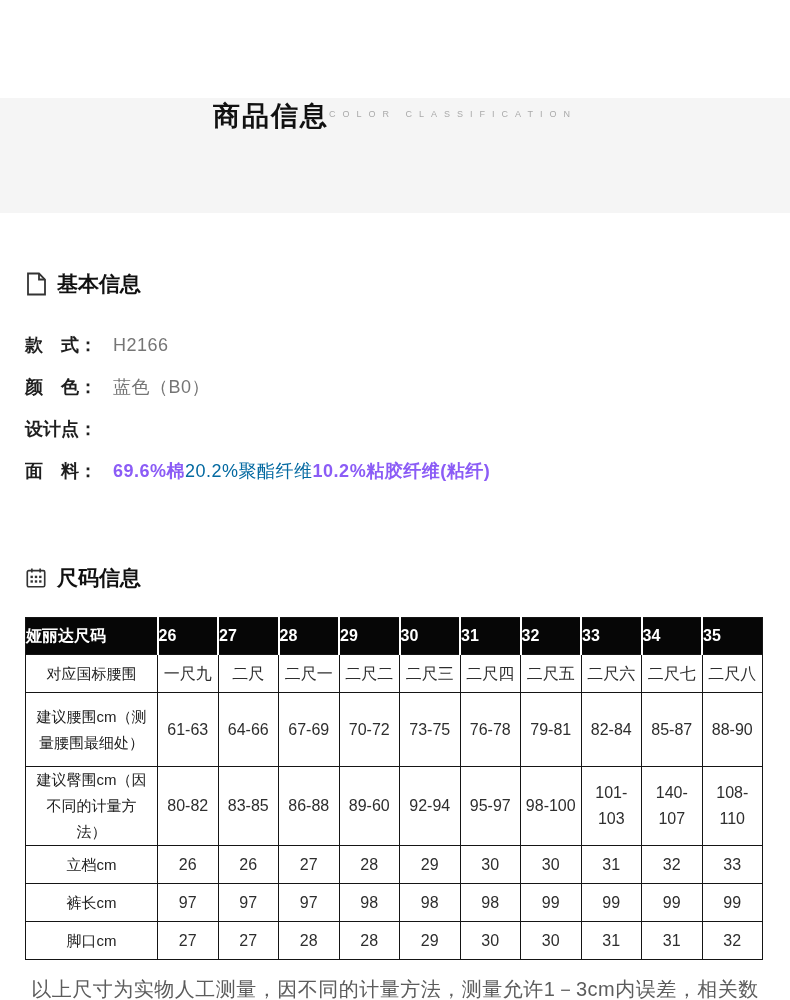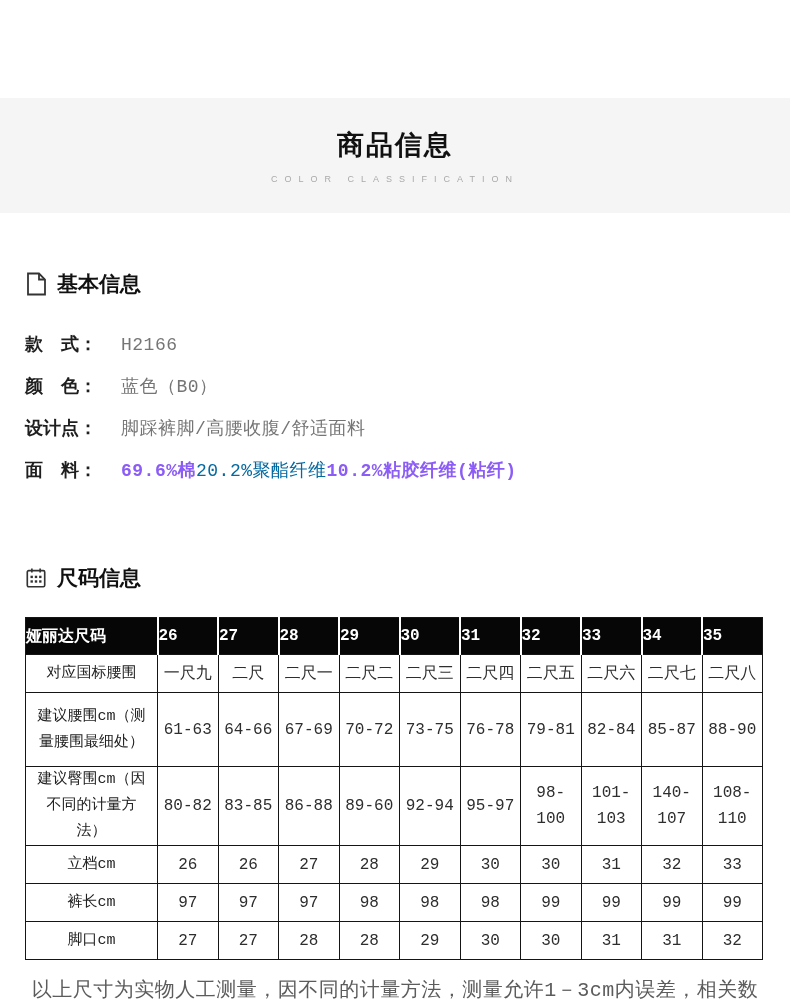--- a/index.html
+++ b/index.html
@@ -16,41 +16,40 @@
     background: #ffffff;
     position: relative;
   }
 
   
   .banner {
     margin-top: 98px;
     height: 115px;
     background: #f5f5f5;
     display: flex;
-    flex-direction: column;
-    align-items: center;
+    flex-direction: row;
+    align-items: flex-start;
     justify-content: center;
   }
   .banner-title {
     font-size: 27px;
     font-weight: bold;
     color: #111111;
     letter-spacing: 2px;
   }
   .banner-subtitle {
     margin-top: 11px;
     font-size: 9px;
     color: #aaaaaa;
     letter-spacing: 7px;
   }
 
   
   .section {
     margin: 0 25px;
-    font-family: Liberation Mono, monospace;
   }
   .section-heading {
     display: flex;
     align-items: center;
     gap: 10px;
   }
   .section-heading .icon {
     width: 22px;
     height: 24px;
     display: inline-flex;
@@ -78,21 +77,20 @@
     font-size: 18px;
     font-weight: bold;
     color: #1f1f1f;
     white-space: pre;
     flex: 0 0 88px;
   }
   .info-value {
     font-size: 18px;
     color: #757575;
     letter-spacing: 0.5px;
-    margin-left: 8px;
   }
   .info-value .seg-bold { font-weight: bold; color: #8b5cf6; }
   .info-value .seg-normal { font-weight: normal; color: #0369a1; }
 
   
   .size-table-wrap { margin-top: 25px; }
   table.size-table {
     border-collapse: collapse;
     table-layout: fixed;
     width: 738px;
@@ -160,21 +158,20 @@
         <div class="info-row">
           <span class="info-label">款　式：</span>
           <span class="info-value">H2166</span>
         </div>
         <div class="info-row">
           <span class="info-label">颜　色：</span>
           <span class="info-value">蓝色（B0）</span>
         </div>
         <div class="info-row">
           <span class="info-label">设计点：</span>
-          <span class="info-value">脚踩裤脚/高腰收腹/舒适面料</span>
         </div>
         <div class="info-row">
           <span class="info-label">面　料：</span>
           <span class="info-value"><span class="seg-bold">69.6%棉</span><span class="seg-normal">20.2%聚酯纤维</span><span class="seg-bold">10.2%粘胶纤维(粘纤)</span></span>
         </div>
       </div>
   </div>
 
   <div class="section size-section">
     <div class="section-heading">

